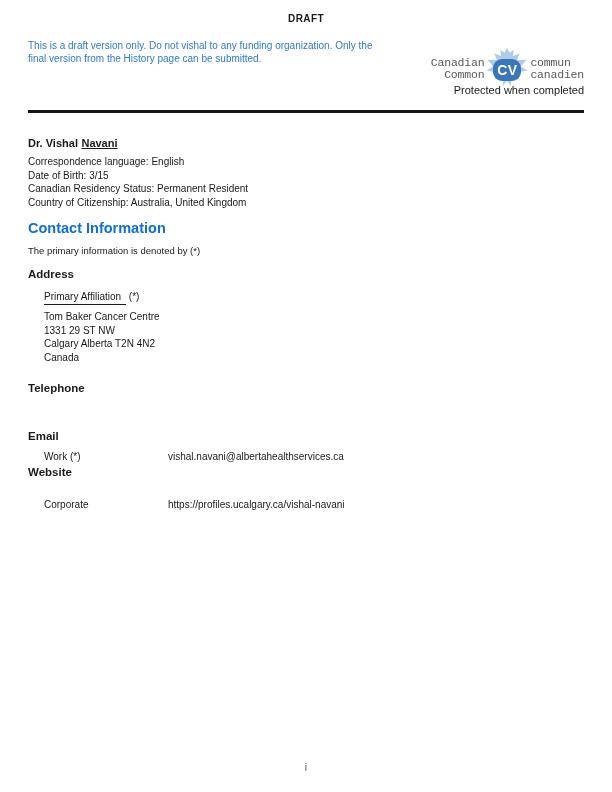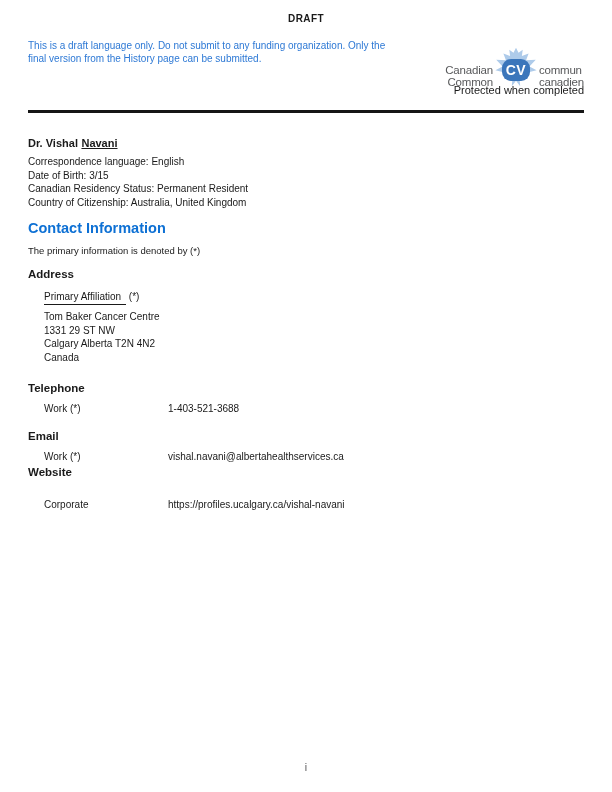--- a/index.html
+++ b/index.html
@@ -20,21 +20,21 @@
   }
   .draft-warning {
     position: absolute; top: 39px; left: 28px; width: 410px;
     color: #2E79D5; font-size: 10px; line-height: 13.4px;
   }
 
   
   .logo { position: absolute; top: 53px; right: 28px; display: flex; align-items: flex-start; }
   .logo-word {
     color: #58595B; font-size: 11.5px; line-height: 11.5px;
-    letter-spacing: -0.2px; margin-top: 12px;
+    letter-spacing: -0.2px; margin-top: 4px; font-family: Liberation Mono, monospace;
   }
   .logo-left  { text-align: right; }
   .logo-right { text-align: left; }
   .logo-mark { position: relative; width: 44px; height: 32px; margin: 0 1px; }
   .leaf { position: absolute; top: -7px; left: 0; width: 44px; height: 42px; }
   .leaf path { fill: #AECBEA; }
   .cv-box {
     position: absolute; left: 8px; top: 6px; width: 28px; height: 22px;
     background: #3B76BB; color: #ffffff; font-weight: bold; font-size: 14px;
     text-align: center; line-height: 22px; letter-spacing: .5px; border-radius: 9px;
@@ -79,21 +79,21 @@
   }
 </style>
 </head>
 <body>
 
 <div class="page">
 
   <div class="draft-title">DRAFT</div>
 
   <div class="draft-warning">
-    <div>This is a draft language only. Do not submit to any funding organization. Only the</div>
+    <div>This is a draft version only. Do not vishal to any funding organization. Only the</div>
     <div>final version from the History page can be submitted.</div>
   </div>
 
   <div class="logo">
     <div class="logo-word logo-left">
       <div>Canadian</div>
       <div>Common</div>
     </div>
     <div class="logo-mark">
       <svg class="leaf" viewBox="0 0 100 100" aria-hidden="true">
@@ -132,23 +132,20 @@
   </div>
 
   <div class="address-lines">
     <div>Tom Baker Cancer Centre</div>
     <div>1331 29 ST NW</div>
     <div>Calgary Alberta T2N 4N2</div>
     <div>Canada</div>
   </div>
 
   <div class="sec-heading h-telephone">Telephone</div>
-  <div class="row r-telephone">
-    <span class="row-label">Work (*)</span><span class="row-value">1-403-521-3688</span>
-  </div>
 
   <div class="sec-heading h-email">Email</div>
   <div class="row r-email">
     <span class="row-label">Work (*)</span><span class="row-value">vishal.navani@albertahealthservices.ca</span>
   </div>
 
   <div class="sec-heading h-website">Website</div>
   <div class="row r-website">
     <span class="row-label">Corporate</span><span class="row-value">https://profiles.ucalgary.ca/vishal-navani</span>
   </div>

